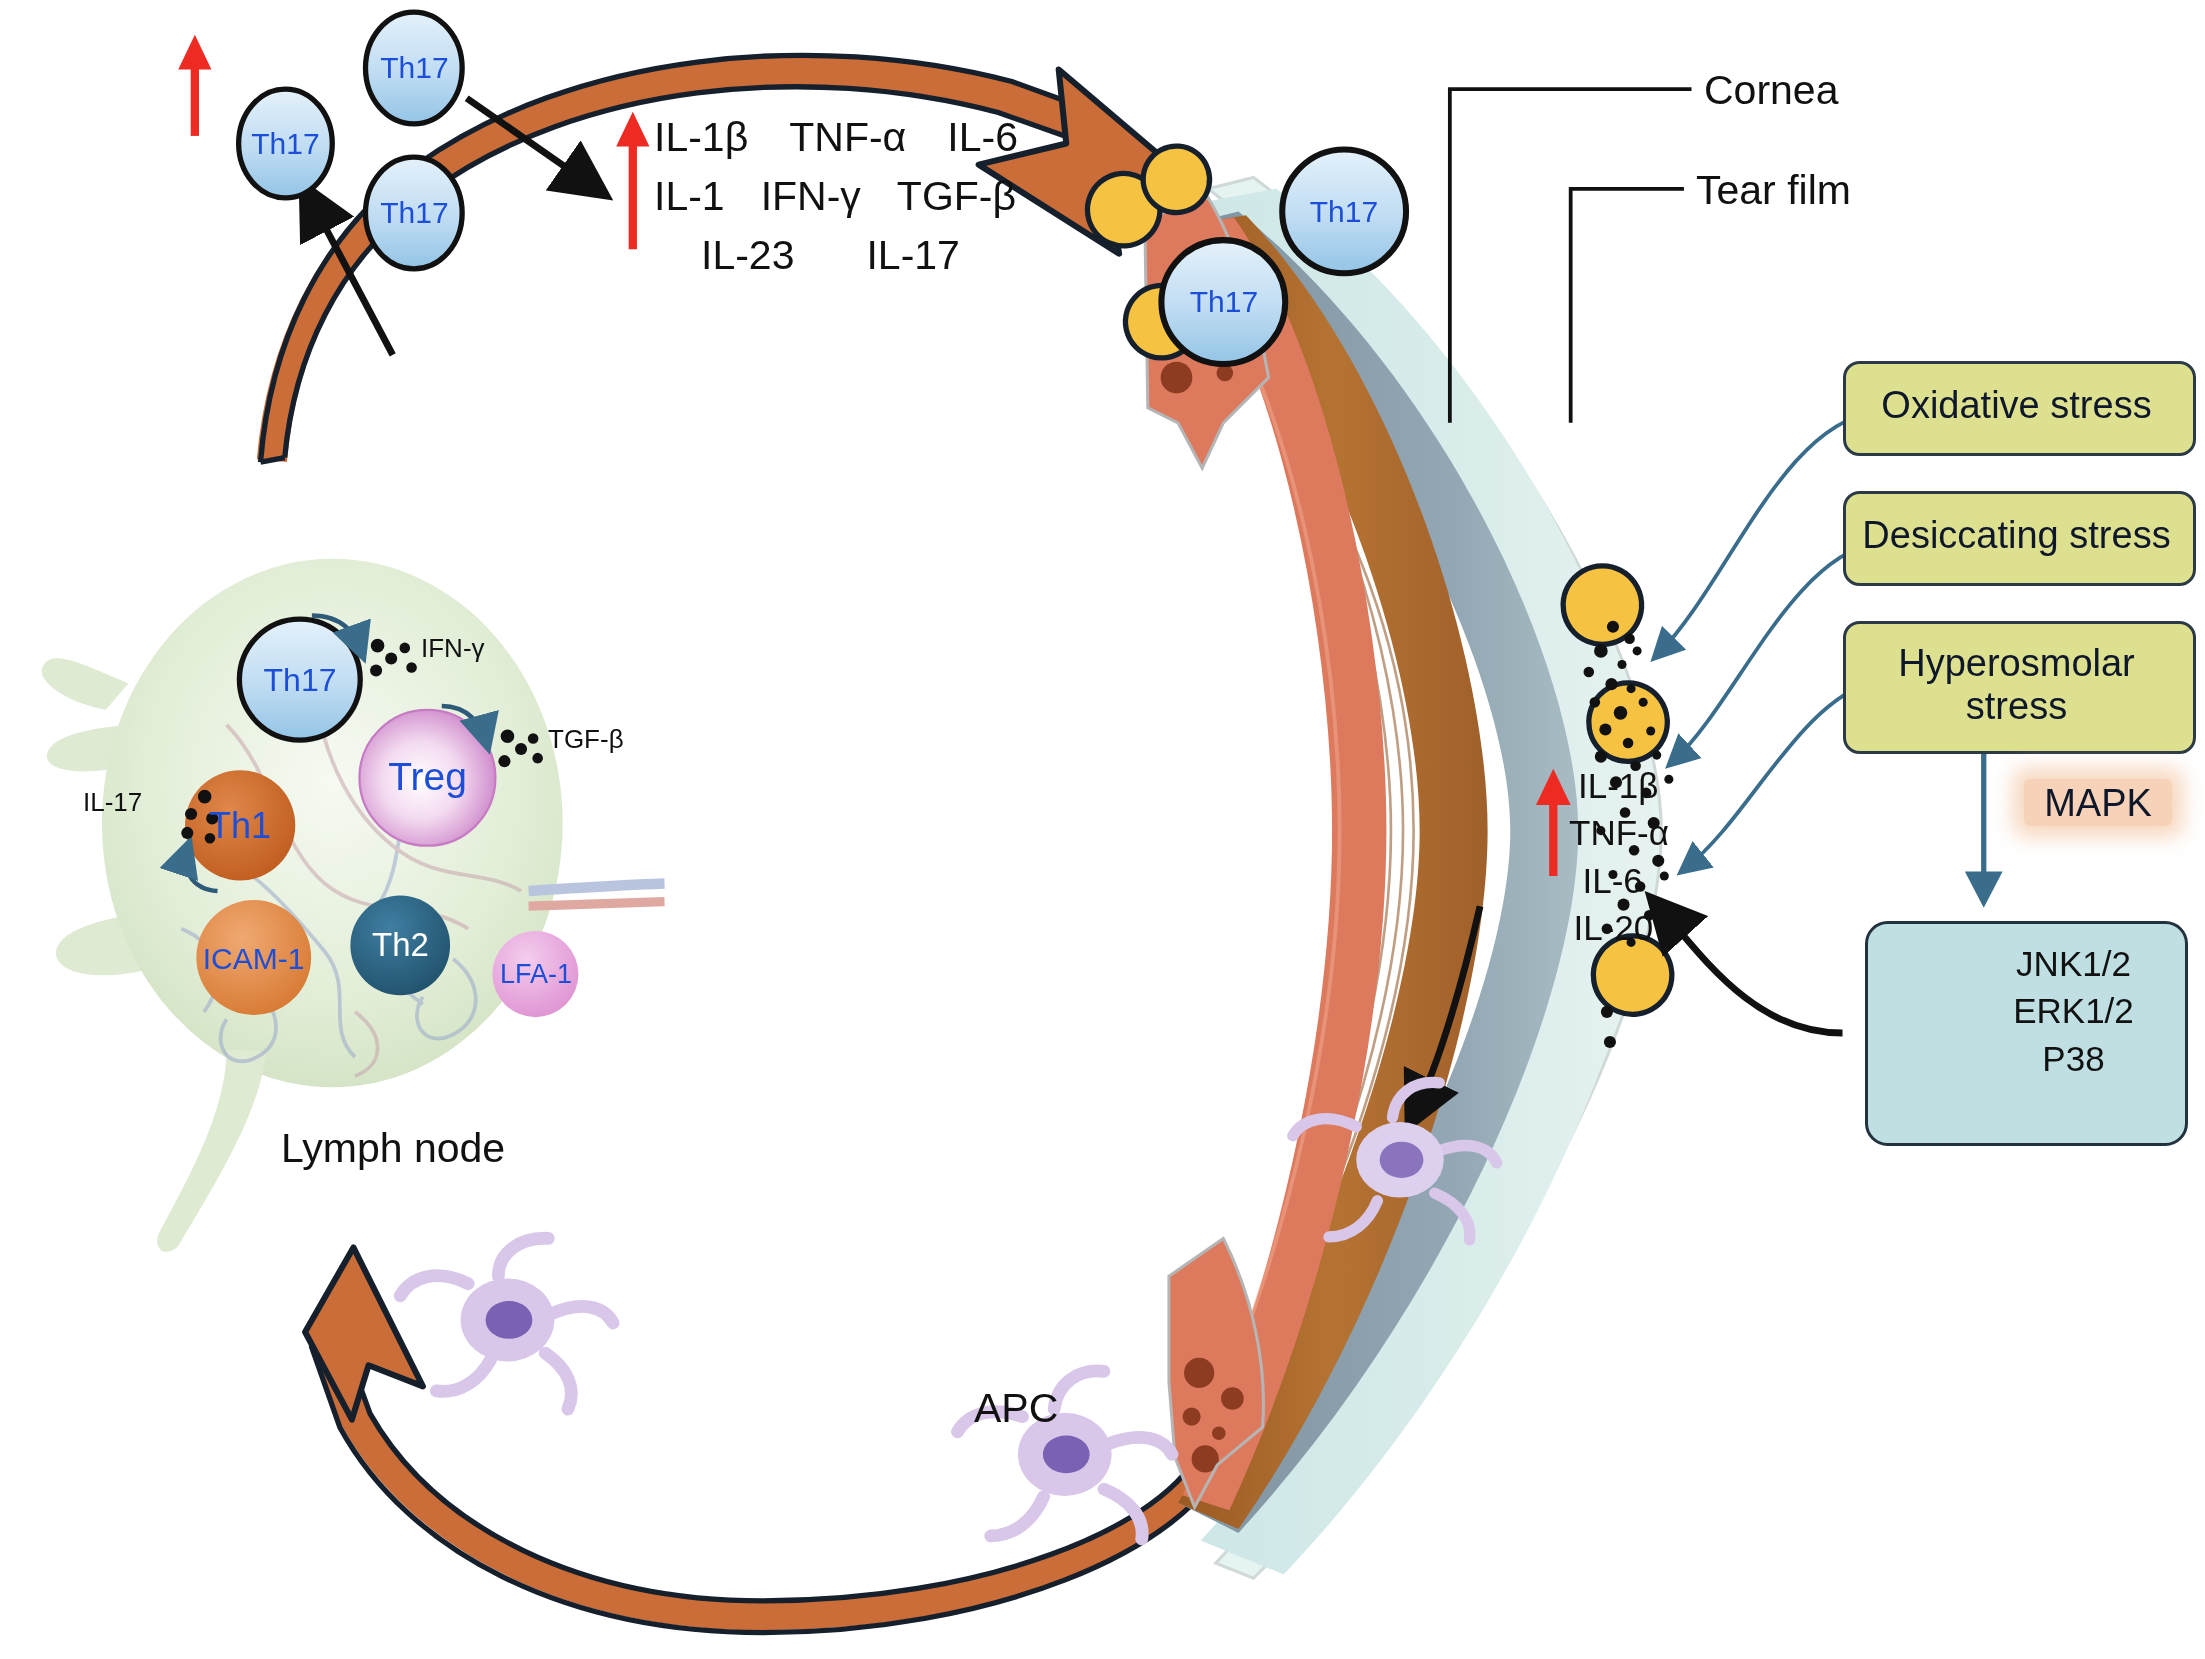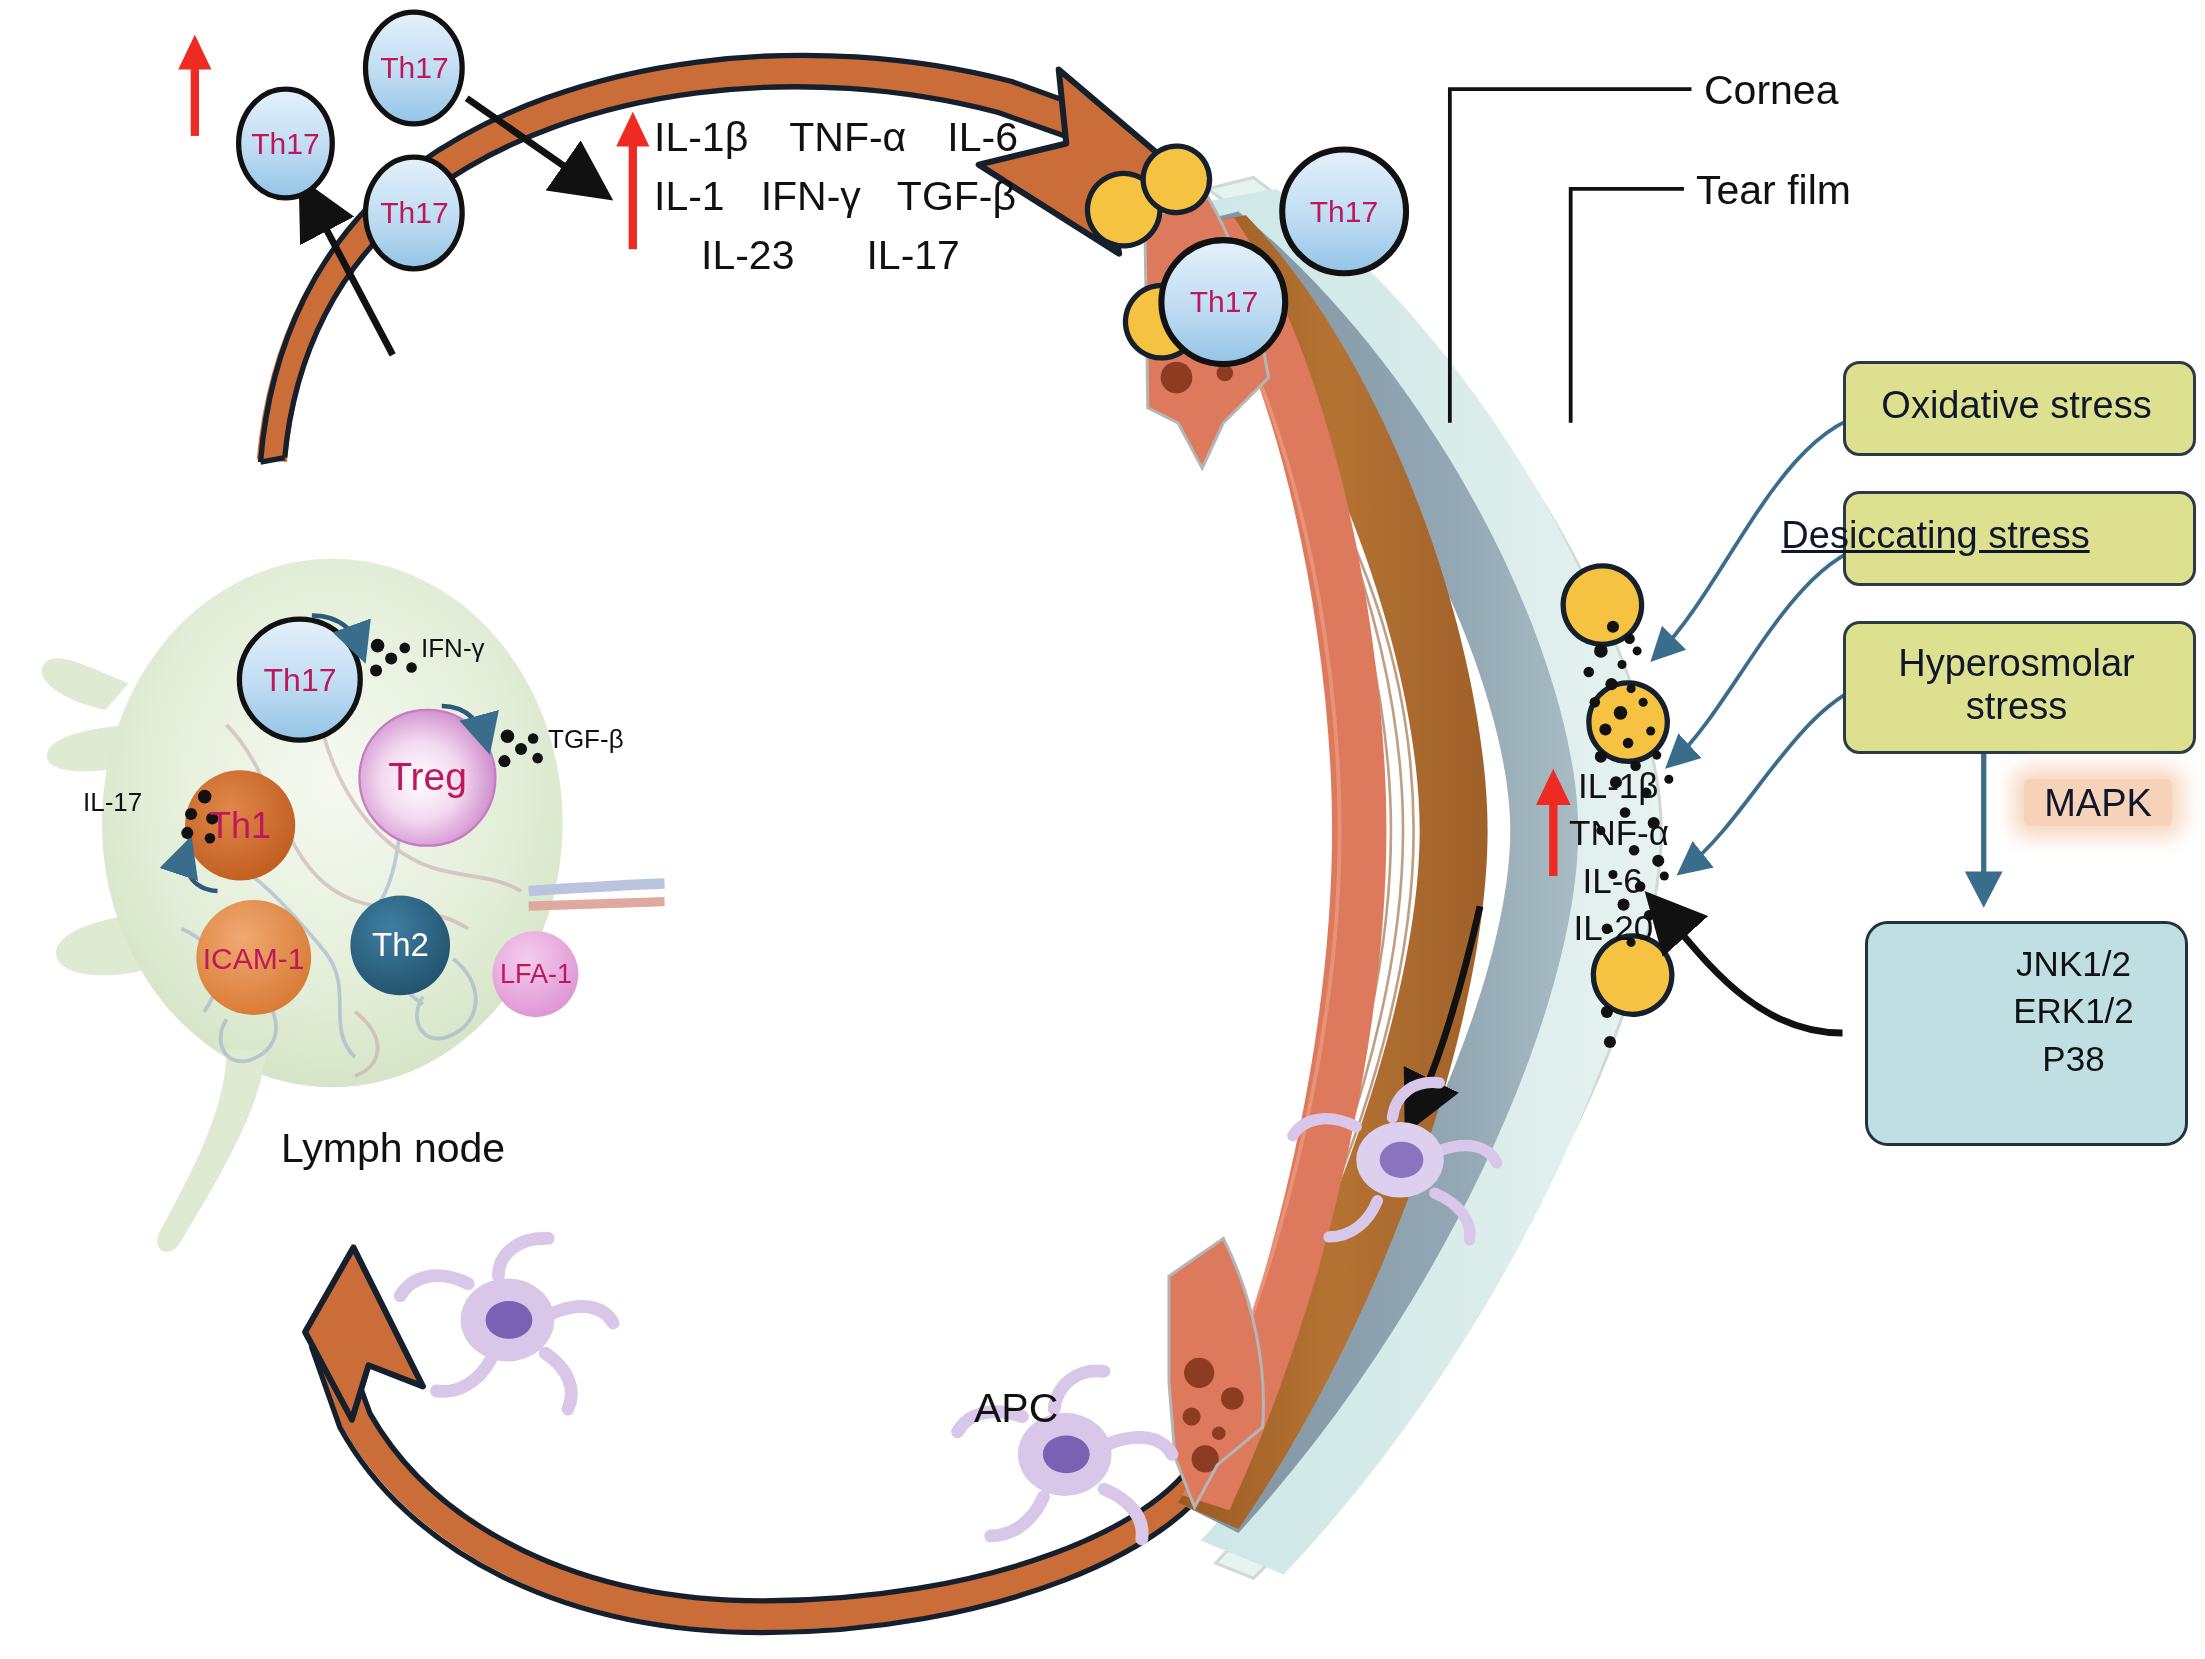--- a/index.html
+++ b/index.html
@@ -7,21 +7,21 @@
   #stage{position:relative;width:2205px;height:1659px;background:#fff;overflow:hidden;}
   #stage svg.layer{position:absolute;left:0;top:0;width:2205px;height:1659px;}
 
   .lbl{position:absolute;color:#111;white-space:pre;line-height:1.18;}
   .lbl.big{font-size:41px;}
   .lbl.med{font-size:35px;}
   .lbl.sm{font-size:26px;}
   .center{text-align:center;}
 
   .cellTxt{position:absolute;display:flex;align-items:center;justify-content:center;
-           pointer-events:none;font-weight:400;color:#be185d;}
+           pointer-events:none;font-weight:400;color:#1d4ed8;}
 
   .boxTxt{position:absolute;display:flex;align-items:center;justify-content:center;
           text-align:center;color:#0f172a;font-size:38px;line-height:1.12;}
 
   .stressbox{position:absolute;background:#dde08f;border:3px solid #2b3a46;border-radius:16.6px;}
   .pathbox{position:absolute;background:#bfdfe2;border:3.8px solid #23323f;border-radius:22.7px;}
   .mapkbadge{position:absolute;background:#f6d3b8;border-radius:6px;
              box-shadow:0 0 19.6px 12px rgba(246,211,184,.85);}
 </style>
 </head>
@@ -410,21 +410,21 @@
   <div class="lbl sm" style="left:83px;top:787px;">IL-17</div>
 
   <div class="lbl big" style="left:281px;top:1124px;">Lymph node</div>
 
   <div class="lbl big" style="left:974px;top:1384px;">APC</div>
 
   <div class="stressbox" style="left:1843px;top:361px;width:347px;height:89px;"></div>
   <div class="boxTxt" style="left:1843px;top:361px;width:347px;height:89px;">Oxidative stress</div>
 
   <div class="stressbox" style="left:1843px;top:491px;width:347px;height:89px;"></div>
-  <div class="boxTxt" style="left:1762px;top:491px;width:347px;height:89px;text-decoration:underline;">Desiccating stress</div>
+  <div class="boxTxt" style="left:1843px;top:491px;width:347px;height:89px;">Desiccating stress</div>
 
   <div class="stressbox" style="left:1843px;top:621px;width:347px;height:127px;"></div>
   <div class="boxTxt" style="left:1843px;top:621px;width:347px;height:127px;white-space:pre-line;">Hyperosmolar
 stress</div>
 
   <div class="mapkbadge" style="left:2024px;top:779px;width:148px;height:47px;"></div>
   <div class="boxTxt" style="left:2024px;top:778px;width:148px;height:50px;">MAPK</div>
 
   <div class="pathbox" style="left:1865px;top:921px;width:317px;height:219px;"></div>
   <div style="position:absolute;left:1979px;top:943px;width:189px;" class="center">

